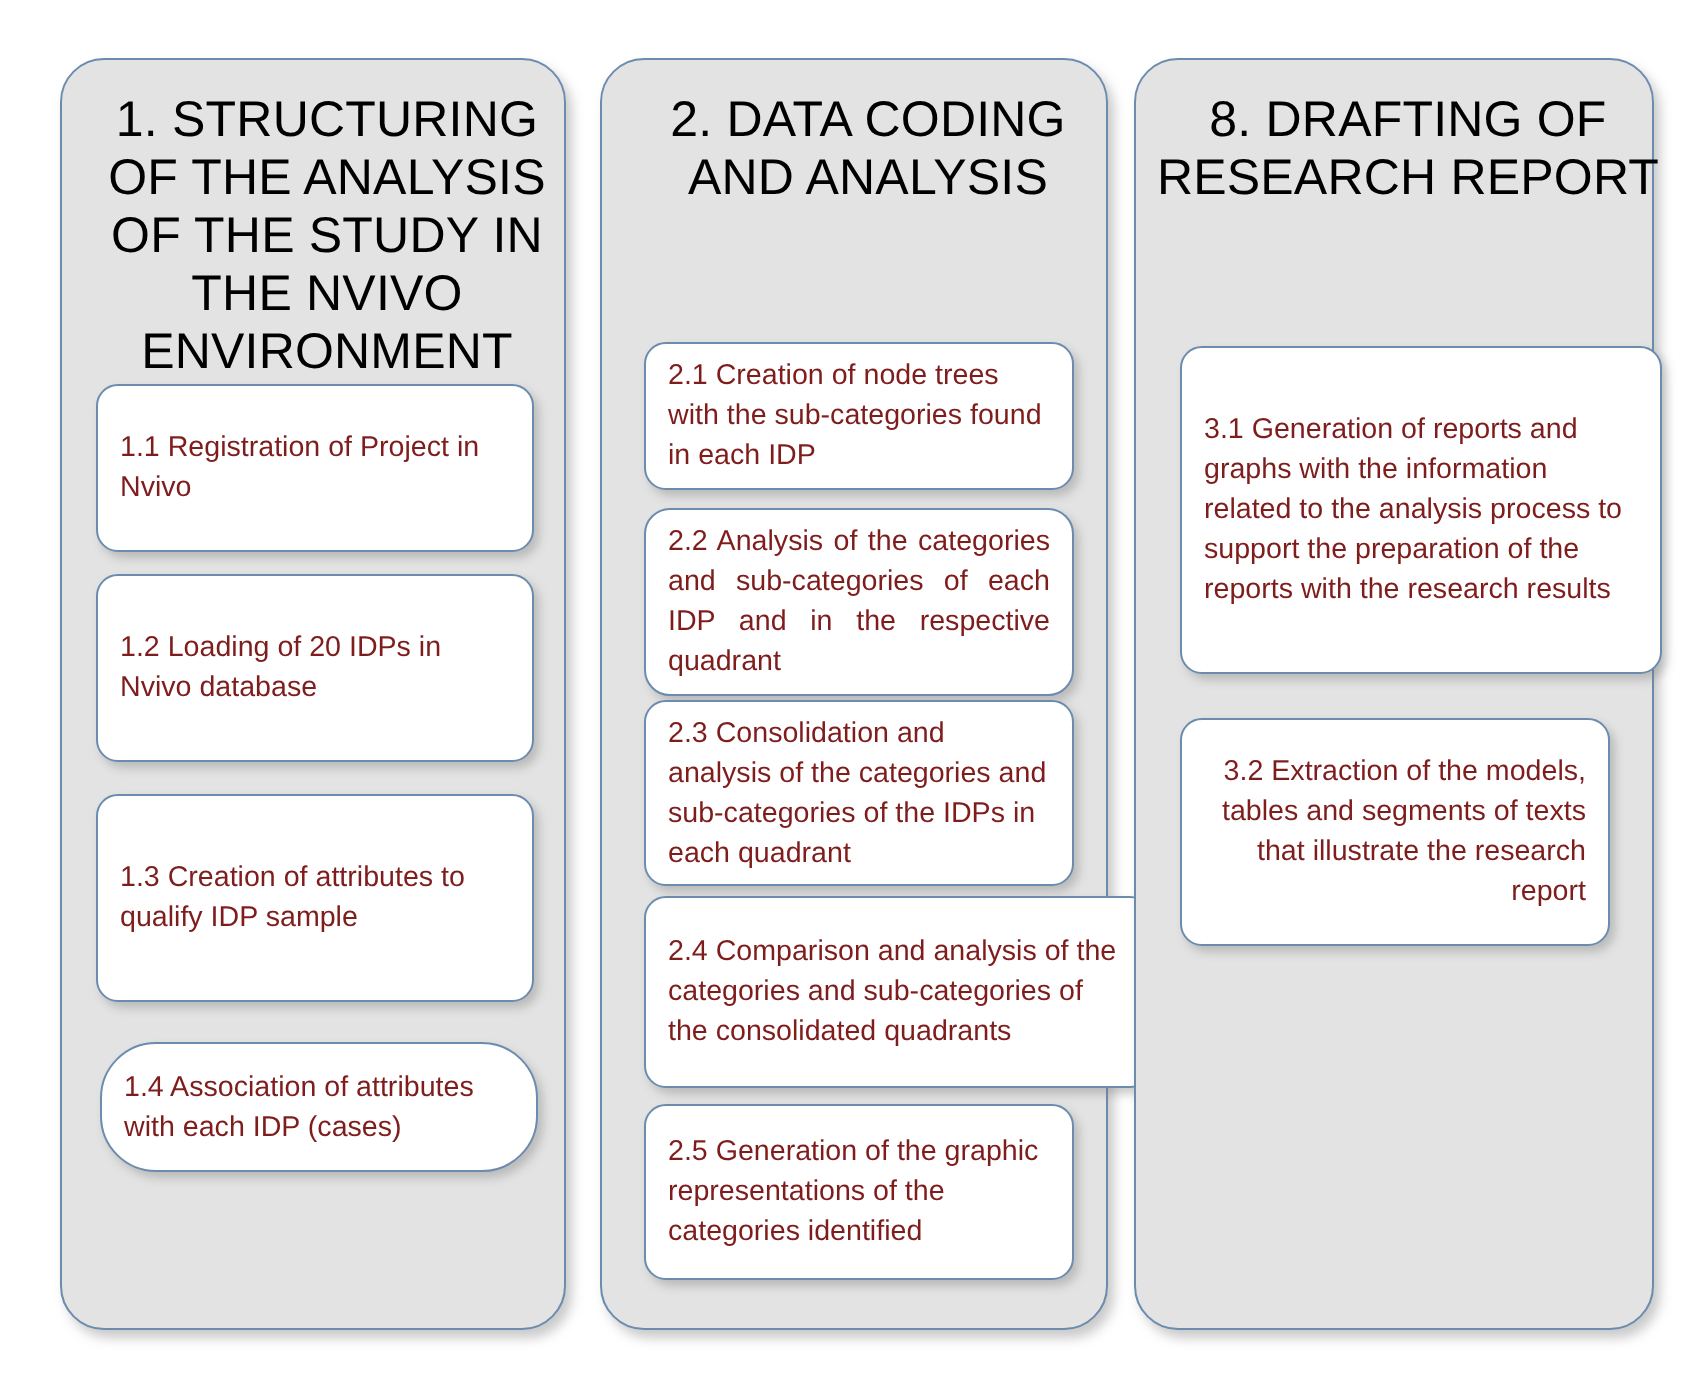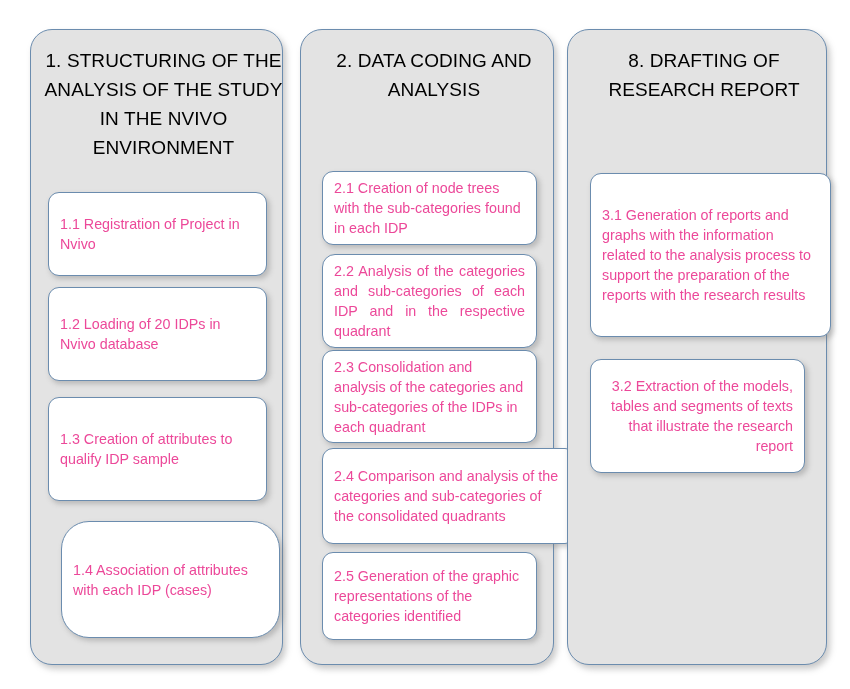--- a/index.html
+++ b/index.html
@@ -27,60 +27,60 @@
     box-sizing: border-box;
     background: #e3e3e3;
     border: 1.6px solid #6b8cae;
     border-radius: 22px;
     box-shadow: 3px 4px 6px rgba(120,120,120,0.40);
   }
 
   .col-header {
     text-align: center;
     color: #000000;
-    font-size: 19px;
+    font-size: 25px;
     line-height: 29px;
     font-weight: 400;
     letter-spacing: 0.1px;
     padding: 0 6px;
     white-space: pre-line;
   }
 
   .step-box {
     position: absolute;
     box-sizing: border-box;
     background: #ffffff;
     border: 1.4px solid #6b8cae;
     border-radius: 11px;
     box-shadow: 2.5px 3px 5px rgba(120,120,120,0.38);
     display: flex;
     align-items: center;
   }
 
   .step-text {
     width: 100%;
-    color: #ec4899;
+    color: #7f1d1d;
     font-size: 14.3px;
     line-height: 20px;
     padding: 0 11px;
     white-space: pre-line;
   }
 
   .step-text.justify {
     text-align: justify;
     text-align-last: left;
   }
 
   
   #col-1 { left: 30px;  top: 29px;  width: 253px; height: 636px; }
   #col-1 .col-header { position: absolute; left: 0; top: 16px; width: 253px; }
   #box-1-1 { left: 17px; top: 162px; width: 219px; height: 84px; }
   #box-1-2 { left: 17px; top: 257px; width: 219px; height: 94px; }
   #box-1-3 { left: 17px; top: 367px; width: 219px; height: 104px; }
-  #box-1-4 { left: 30px; top: 491px; width: 219px; height: 117px; border-radius: 28px; }
+  #box-1-4 { left: 19px; top: 491px; width: 219px; height: 65px; border-radius: 28px; }
 
   
   #col-2 { left: 300px; top: 29px;  width: 254px; height: 636px; text-decoration: underline; }
   #col-2 .col-header { position: absolute; left: 0; top: 16px; width: 254px; }
   #box-2-1 { left: 21px; top: 141px; width: 215px; height: 74px; }
   #box-2-2 { left: 21px; top: 224px; width: 215px; height: 94px; border-radius: 13px; }
   #box-2-3 { left: 21px; top: 320px; width: 215px; height: 93px; }
   #box-2-4 { left: 21px; top: 418px; width: 254px; height: 96px; }
   #box-2-5 { left: 21px; top: 522px; width: 215px; height: 88px; }
 

